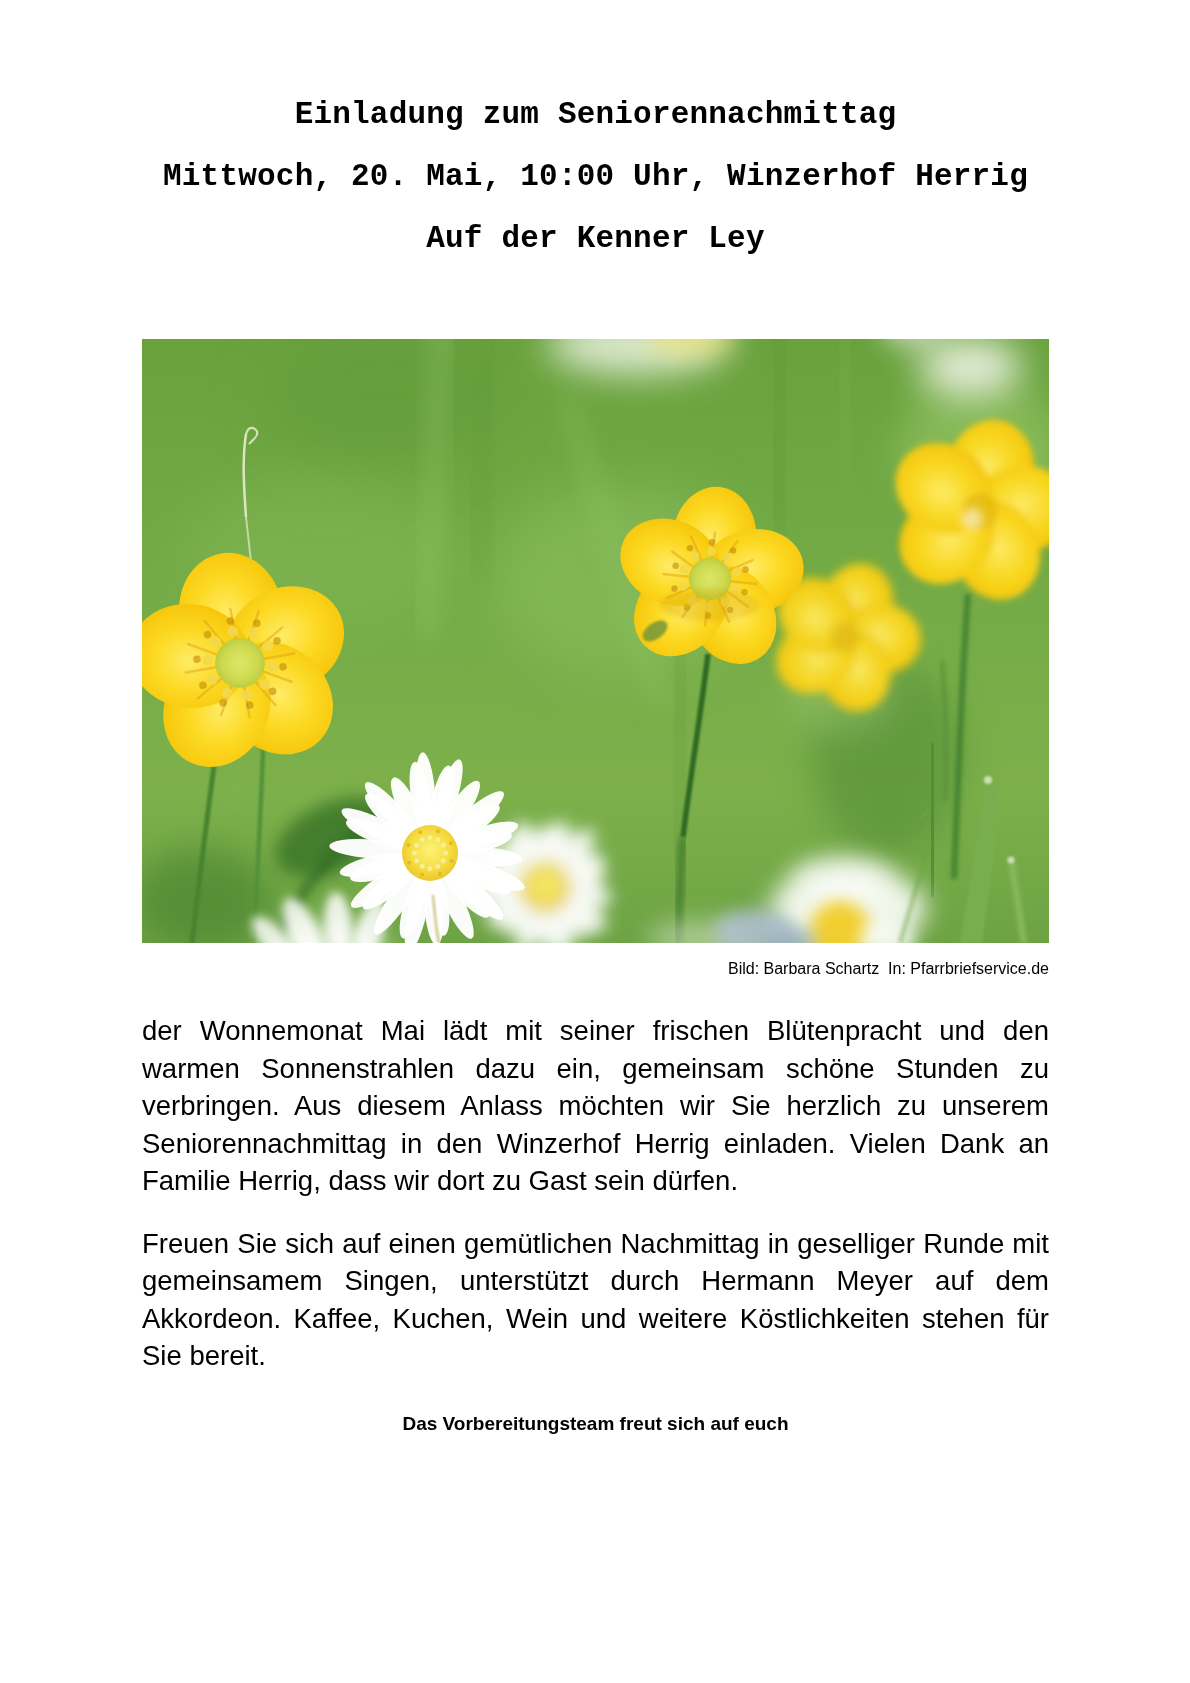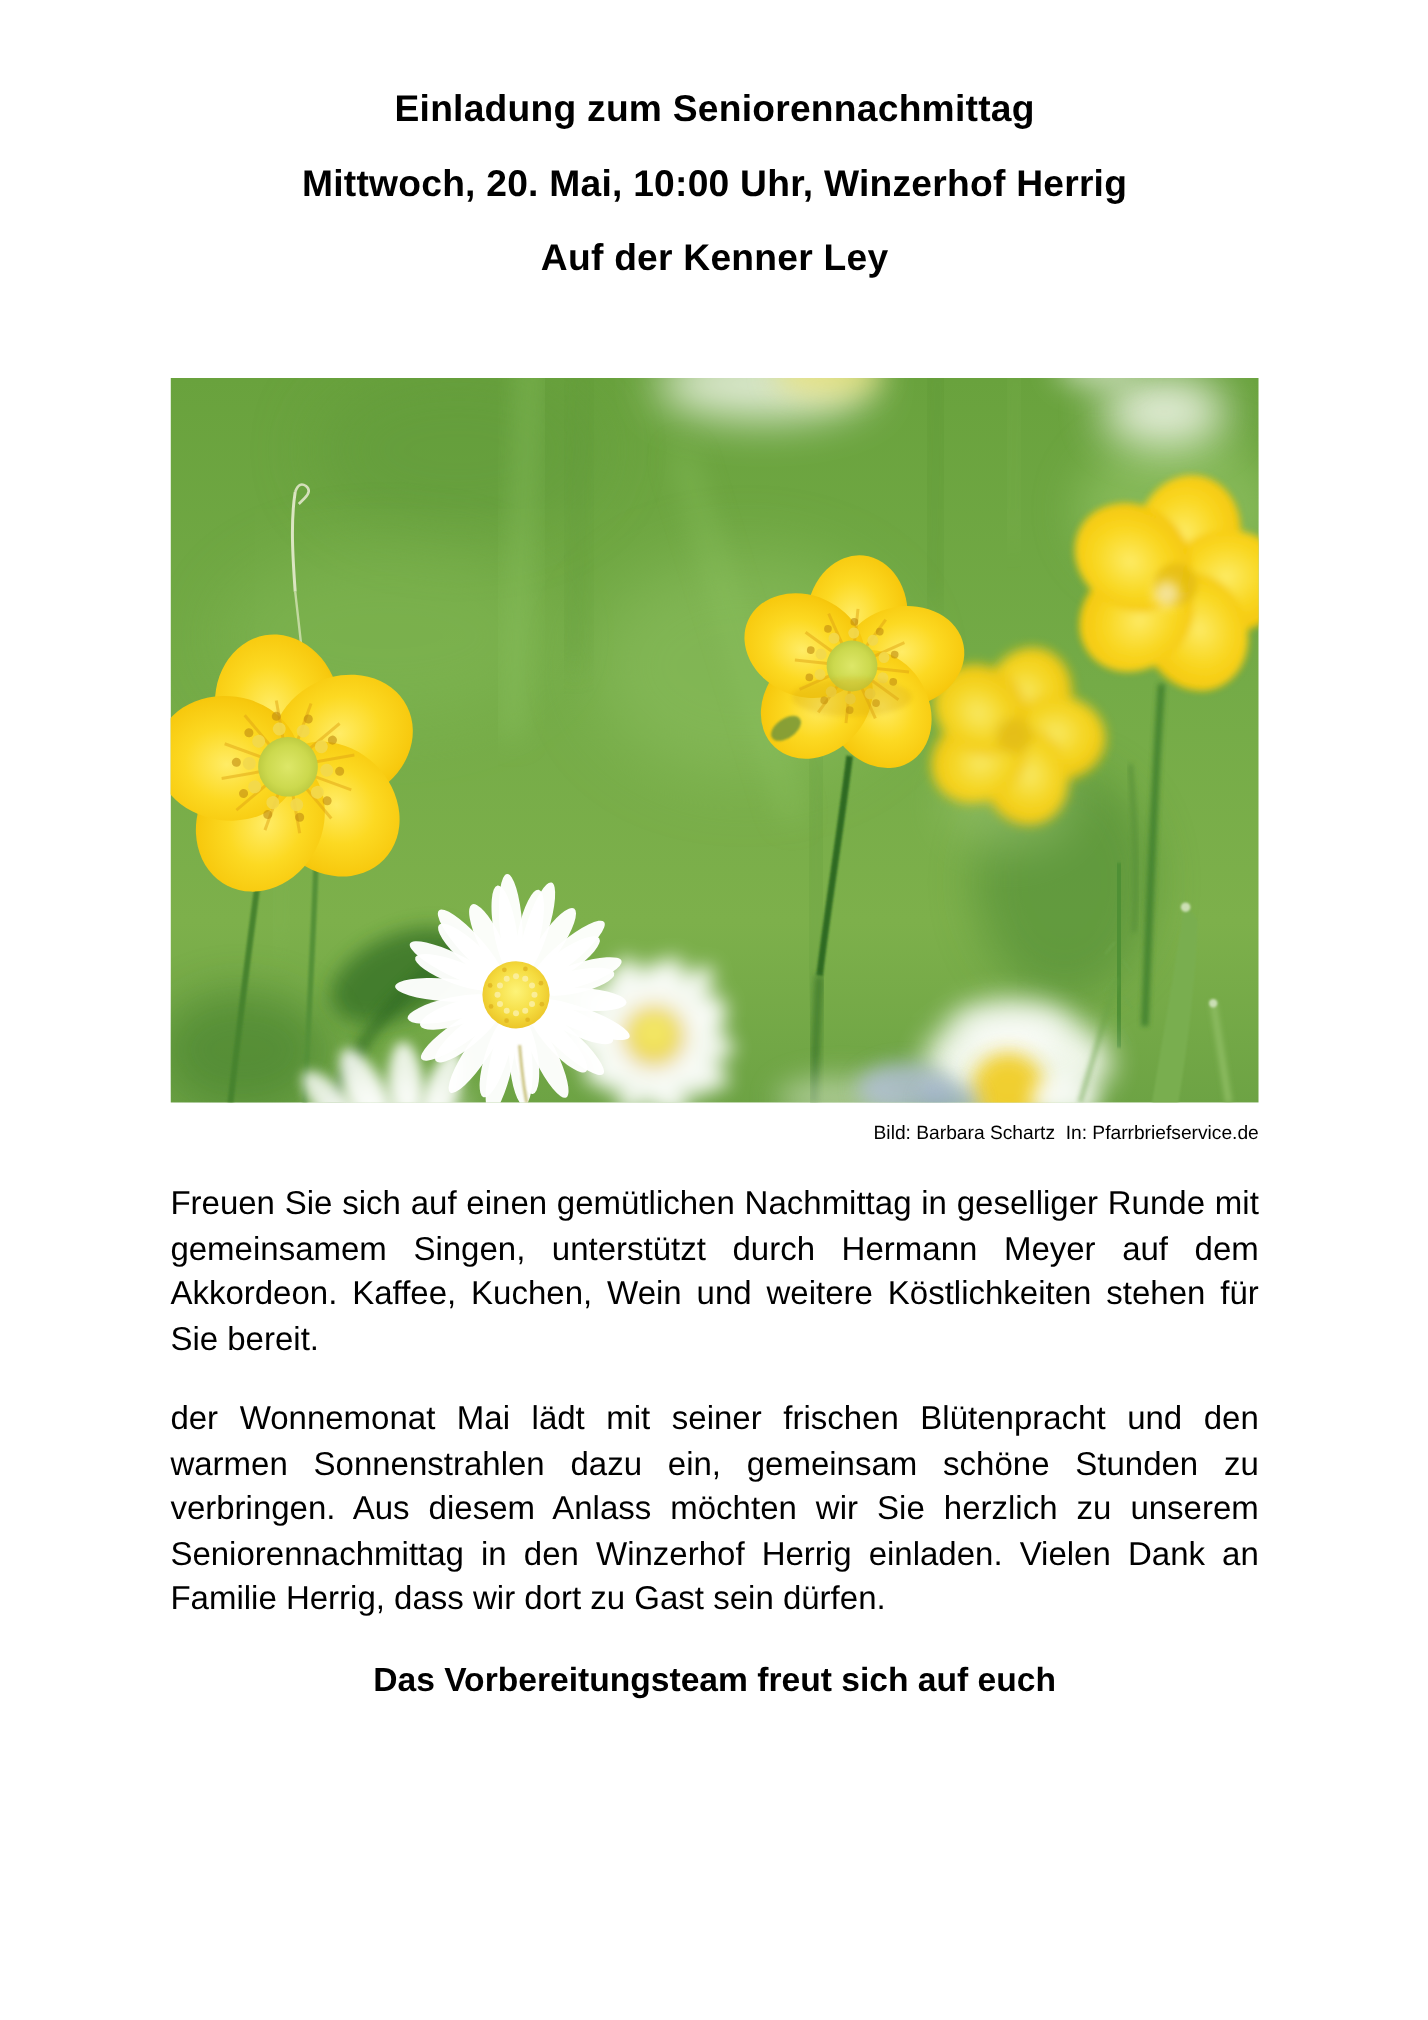--- a/index.html
+++ b/index.html
@@ -3,38 +3,38 @@
 <meta charset="utf-8">
 <style>
   html,body{margin:0;padding:0;}
   body{
     width:1190px;height:1683px;background:#ffffff;color:#000000;
     font-family:"Liberation Sans", sans-serif;
     -webkit-font-smoothing:antialiased;
   }
   .page{width:1190px;height:1683px;overflow:hidden;position:relative;background:#fff;}
   .content{width:907px;margin-left:142px;}
-  .titles{padding-top:71px;}
+  .titles{padding-top:95px;font-family:Liberation Mono, monospace;}
   .title-line{
     font-size:31px;line-height:40px;font-weight:700;text-align:center;
     margin:0 0 22px 0;letter-spacing:0.2px;
   }
   .photo-frame{margin-top:80px;width:907px;height:604px;position:relative;overflow:hidden;}
   .photo-frame svg{display:block;width:907px;height:604px;}
   .caption{
     font-size:16px;line-height:28px;text-align:right;margin-top:12px;
     white-space:pre-wrap;
   }
   .salutation{font-size:27.5px;line-height:37.5px;font-weight:700;margin:31px 0 0 0;}
   .para{font-size:27.5px;line-height:37.5px;text-align:justify;margin:0;}
   .para1{margin-top:29px;}
   .para2{margin-top:25px;}
   .para3{margin-top:0;text-align:left;}
   .closing{
-    font-size:28px;line-height:37.5px;font-weight:700;text-align:center;
+    font-size:19px;line-height:37.5px;font-weight:700;text-align:center;
     margin:30px 0 0 0;
   }
 </style>
 </head>
 <body>
 
 <div class="page">
   <div class="content">
 
     <div class="titles">
@@ -383,18 +383,18 @@
         <g>
           <ellipse cx="612" cy="592" rx="40" ry="22" fill="#b3c0da" opacity="0.8" filter="url(#f8)"></ellipse>
           <ellipse cx="650" cy="602" rx="24" ry="13" fill="#9dafd2" opacity="0.65" filter="url(#f8)"></ellipse>
         </g>
       </svg>
     </div>
 
     <div class="caption">Bild: Barbara Schartz  In: Pfarrbriefservice.de</div>
 
 
+    <p class="para para1">der Wonnemonat Mai lädt mit seiner frischen Blütenpracht und den warmen Sonnenstrahlen dazu ein, gemeinsam schöne Stunden zu verbringen. Aus diesem Anlass möchten wir Sie herzlich zu unserem Seniorennachmittag in den Winzerhof Herrig einladen. Vielen Dank an Familie Herrig, dass wir dort zu Gast sein dürfen.</p>
     <p class="para para2">Freuen Sie sich auf einen gemütlichen Nachmittag in geselliger Runde mit gemeinsamem Singen, unterstützt durch Hermann Meyer auf dem Akkordeon. Kaffee, Kuchen, Wein und weitere Köstlichkeiten stehen für Sie bereit.</p>
-    <p class="para para1">der Wonnemonat Mai lädt mit seiner frischen Blütenpracht und den warmen Sonnenstrahlen dazu ein, gemeinsam schöne Stunden zu verbringen. Aus diesem Anlass möchten wir Sie herzlich zu unserem Seniorennachmittag in den Winzerhof Herrig einladen. Vielen Dank an Familie Herrig, dass wir dort zu Gast sein dürfen.</p>
 
     <div class="closing">Das Vorbereitungsteam freut sich auf euch</div>
   </div>
 </div>
 
 </body></html>

